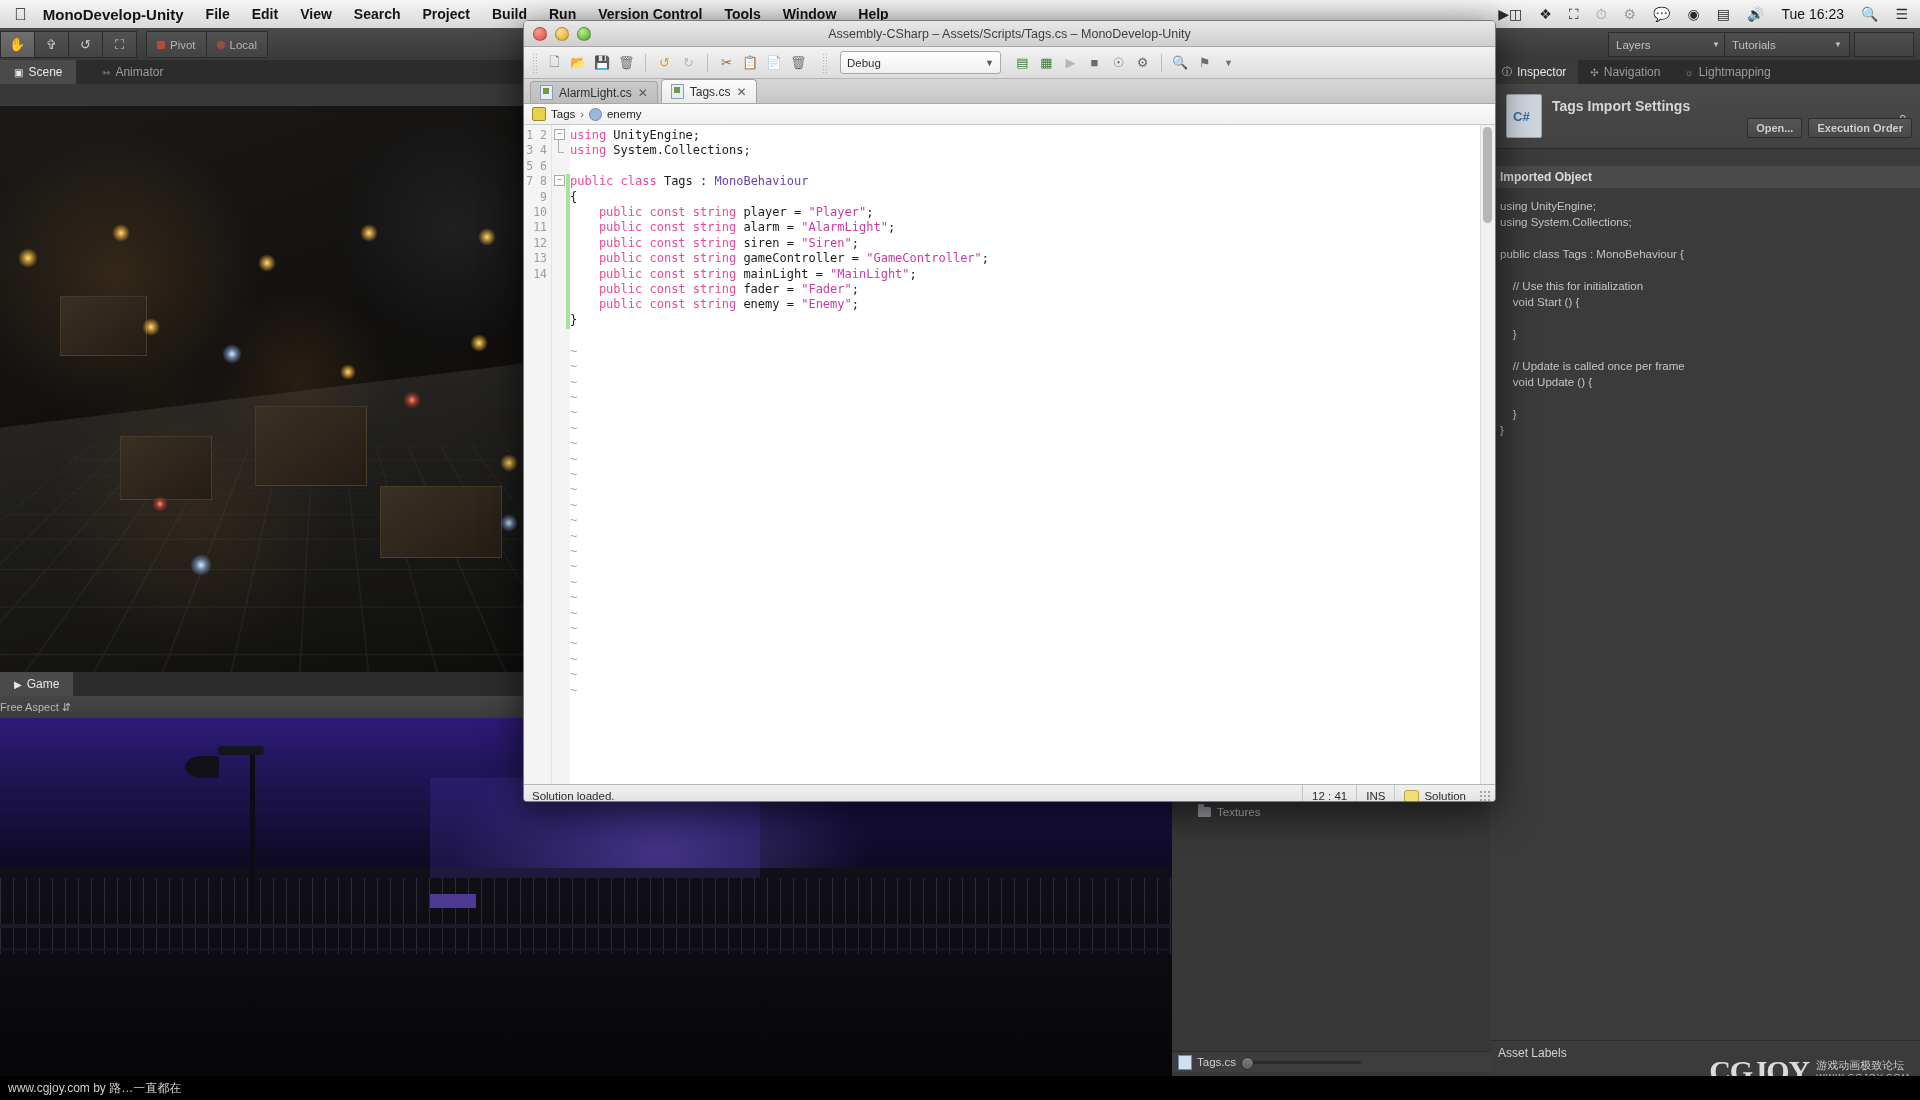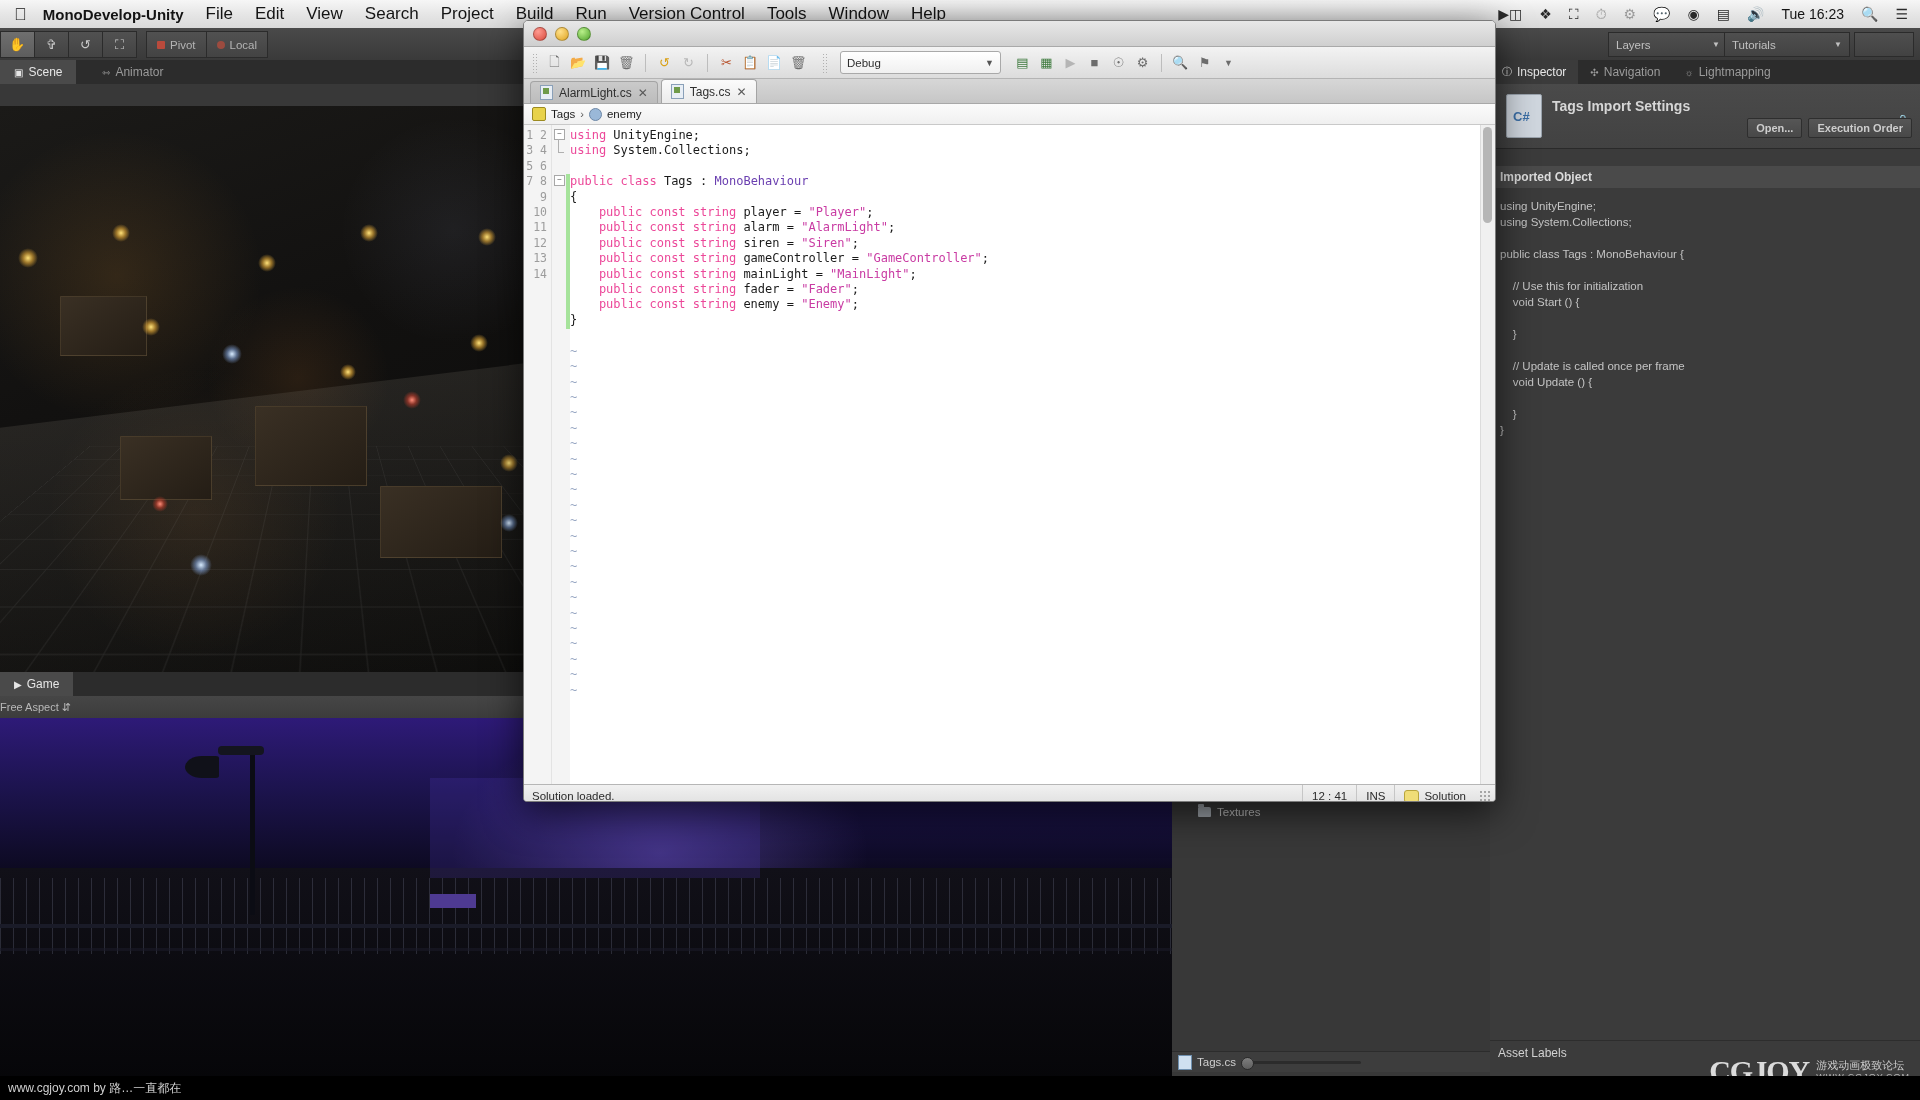--- a/index.html
+++ b/index.html
@@ -7,21 +7,21 @@
        -webkit-font-smoothing:antialiased;}
   #root{position:relative;width:1920px;height:1100px;background:#0b0b0b;}
 
   
   .macbar{position:absolute;left:0;top:0;width:1920px;height:28px;
     background:linear-gradient(to bottom,#f6f6f6 0%,#e6e6e6 50%,#d9d9d9 100%);
     border-bottom:1px solid #b2b2b2;display:flex;align-items:center;
     font-size:15px;color:#141414;}
   .apple{margin:0 16px 0 14px;font-size:17px;line-height:1;}
   .mac-app{font-weight:bold;margin-right:22px;font-size:15px;}
-  .mac-menu{margin-right:22px;font-size:17px;}
+  .mac-menu{margin-right:22px;font-size:14px;font-weight:bold;}
   .mac-right{position:absolute;right:0;top:0;height:28px;display:flex;align-items:center;gap:17px;padding-right:12px;}
   .mac-right .mi{font-size:14px;color:#2a2a2a;line-height:1;}
   .mac-right .dim{color:#9a9a9a;}
   .mac-clock{font-size:14px;color:#141414;}
 
   
   .unity{position:absolute;left:0;top:28px;width:1920px;height:1072px;background:#383838;}
 
   
   .u-toolbar{position:absolute;left:0;top:0;width:1920px;height:32px;
@@ -448,20 +448,21 @@
   </div>
 
   <div class="md">
 
     <div class="md-title">
       <div class="traffic">
         <span class="tl red"></span>
         <span class="tl yel"></span>
         <span class="tl grn"></span>
       </div>
+      <div class="md-title-txt">Assembly-CSharp – Assets/Scripts/Tags.cs – MonoDevelop-Unity</div>
     </div>
 
     <div class="md-toolbar">
       <span class="gripper"></span>
       <span class="tbi">🗋</span>
       <span class="tbi">📂</span>
       <span class="tbi">💾</span>
       <span class="tbi">🗑</span>
       <span class="tbsep"></span>
       <span class="tbi" style="color:#d9a21a;">↺</span>

